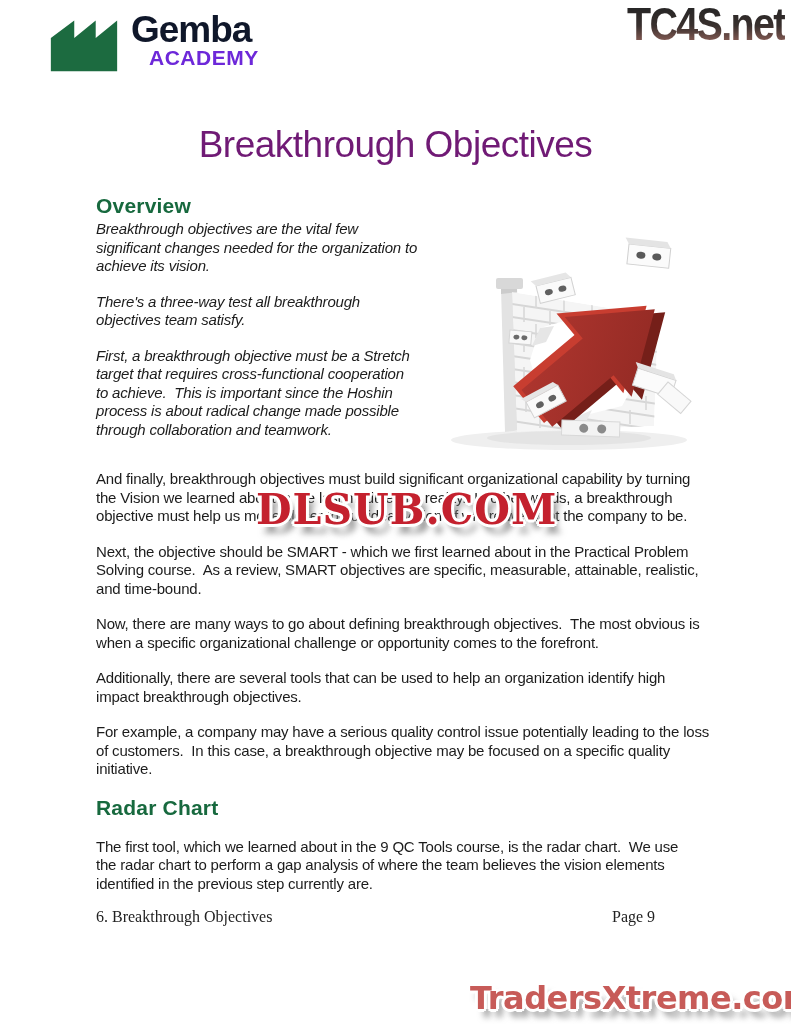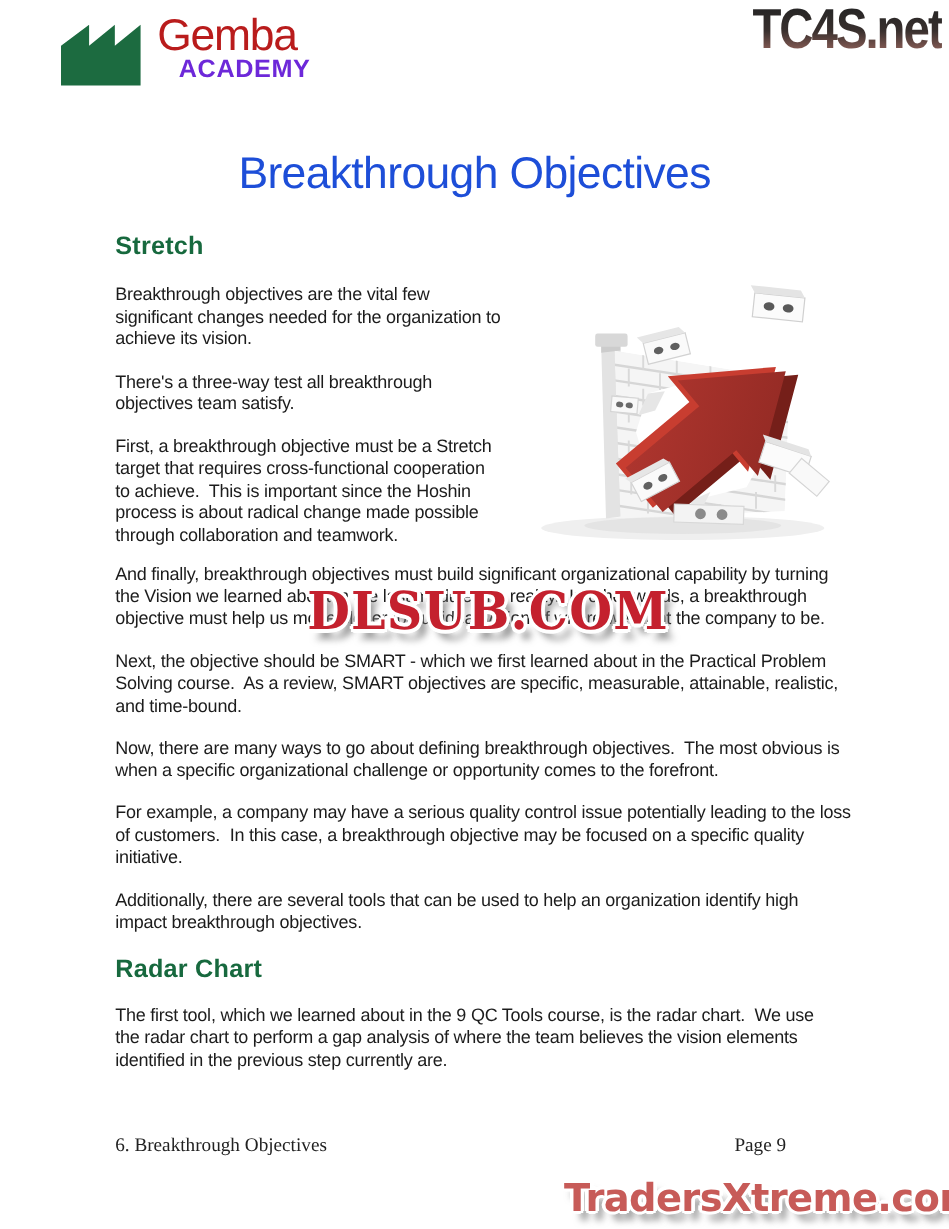--- a/index.html
+++ b/index.html
@@ -5,45 +5,45 @@
   html,body { margin:0; padding:0; background:#ffffff; }
   .page {
     position:relative; width:791px; height:1024px; background:#ffffff;
     overflow:hidden; font-family:"Liberation Sans", sans-serif; color:#1c1c1c;
   }
 
   
   .logo { position:absolute; left:45px; top:8px; display:flex; align-items:flex-start; gap:8px; }
   .logo-icon { width:78px; height:66px; }
   .logo-text { display:flex; flex-direction:column; margin-top:4px; }
-  .logo-name { font-size:37px; font-weight:normal; color:#b91c1c; line-height:0.95; letter-spacing:-1px; }
+  .logo-name { font-size:37px; font-weight:bold; color:#0f172a; line-height:0.95; letter-spacing:-1px; }
   .logo-sub  { font-size:21px; font-weight:bold; color:#6d28d9; letter-spacing:0.5px; line-height:1.05; margin-left:18px; }
 
   .tc4s {
     position:absolute; top:0; right:6px; line-height:1;
     font-size:47px; font-weight:bold; letter-spacing:-2px;
     transform:scaleX(0.84); transform-origin:100% 0;
     background:linear-gradient(180deg,#252525 12%, #39302e 55%, #9a675f 98%);
     -webkit-background-clip:text; background-clip:text; color:transparent;
   }
 
   
   .title {
     position:absolute; left:0; right:0; top:124px; text-align:center;
-    font-size:37px; font-weight:normal; color:#1d4ed8; letter-spacing:-0.5px; line-height:1.15;
+    font-size:37px; font-weight:normal; color:#701a75; letter-spacing:-0.5px; line-height:1.15;
   }
   .h-green { font-size:21px; font-weight:bold; color:#17693E; letter-spacing:0.2px; line-height:24px; }
   .overview-h { position:absolute; left:96px; top:194px; }
 
   
   .para {
     white-space:pre; font-size:15px; line-height:18.5px; letter-spacing:-0.2px;
     margin:0 0 17px 0; color:#1c1c1c;
   }
-  .col  { position:absolute; left:96px; top:237px; width:340px; }
+  .col  { position:absolute; left:96px; top:220px; width:340px;font-style:italic; }
   .wide { position:absolute; left:96px; top:470px; width:640px; }
   .radar-h { margin:16px 0 18px 0; }
 
   
   .illus { position:absolute; left:424px; top:234px; width:280px; height:228px; }
 
   
   .wm-outline {
     text-shadow:
       -2px -2px 0 #fff, 2px -2px 0 #fff, -2px 2px 0 #fff, 2px 2px 0 #fff,
@@ -56,21 +56,21 @@
     letter-spacing:1px; color:#C4212E; transform:scaleY(1.06); transform-origin:0 0;
   }
   .traders {
     position:absolute; left:470px; top:979px; z-index:5;
     font-family:"DejaVu Sans", sans-serif; font-weight:bold; font-size:32px;
     letter-spacing:-0.5px; color:#C75B58;
   }
 
   
   .footer-left, .footer-right {
-    position:absolute; top:946px; font-family:"Liberation Serif", serif;
+    position:absolute; top:908px; font-family:"Liberation Serif", serif;
     font-size:16px; color:#222;
   }
   .footer-left  { left:96px; }
   .footer-right { left:612px; }
 </style>
 </head>
 <body>
 
 <div class="page">
 
@@ -81,21 +81,21 @@
     <div class="logo-text">
       <span class="logo-name">Gemba</span>
       <span class="logo-sub">ACADEMY</span>
     </div>
   </div>
 
   <div class="tc4s">TC4S.net</div>
 
   <div class="title">Breakthrough Objectives</div>
 
-  <div class="h-green overview-h">Stretch</div>
+  <div class="h-green overview-h">Overview</div>
 
   <div class="col">
     <p class="para">Breakthrough objectives are the vital few
 significant changes needed for the organization to
 achieve its vision.</p>
     <p class="para">There's a three-way test all breakthrough
 objectives team satisfy.</p>
     <p class="para">First, a breakthrough objective must be a Stretch
 target that requires cross-functional cooperation
 to achieve.  This is important since the Hoshin
@@ -210,25 +210,25 @@
 
   <div class="wide">
     <p class="para">And finally, breakthrough objectives must build significant organizational capability by turning
 the Vision we learned about in the last module into reality.  In other words, a breakthrough
 objective must help us move closer to our ideal Vision of where we want the company to be.</p>
     <p class="para">Next, the objective should be SMART - which we first learned about in the Practical Problem
 Solving course.  As a review, SMART objectives are specific, measurable, attainable, realistic,
 and time-bound.</p>
     <p class="para">Now, there are many ways to go about defining breakthrough objectives.  The most obvious is
 when a specific organizational challenge or opportunity comes to the forefront.</p>
+    <p class="para">Additionally, there are several tools that can be used to help an organization identify high
+impact breakthrough objectives.</p>
     <p class="para">For example, a company may have a serious quality control issue potentially leading to the loss
 of customers.  In this case, a breakthrough objective may be focused on a specific quality
 initiative.</p>
-    <p class="para">Additionally, there are several tools that can be used to help an organization identify high
-impact breakthrough objectives.</p>
     <div class="h-green radar-h">Radar Chart</div>
     <p class="para">The first tool, which we learned about in the 9 QC Tools course, is the radar chart.  We use
 the radar chart to perform a gap analysis of where the team believes the vision elements
 identified in the previous step currently are.</p>
   </div>
 
   <div class="dlsub wm-outline">DLSUB.COM</div>
 
   <div class="footer-left">6. Breakthrough Objectives</div>
   <div class="footer-right">Page 9</div>

